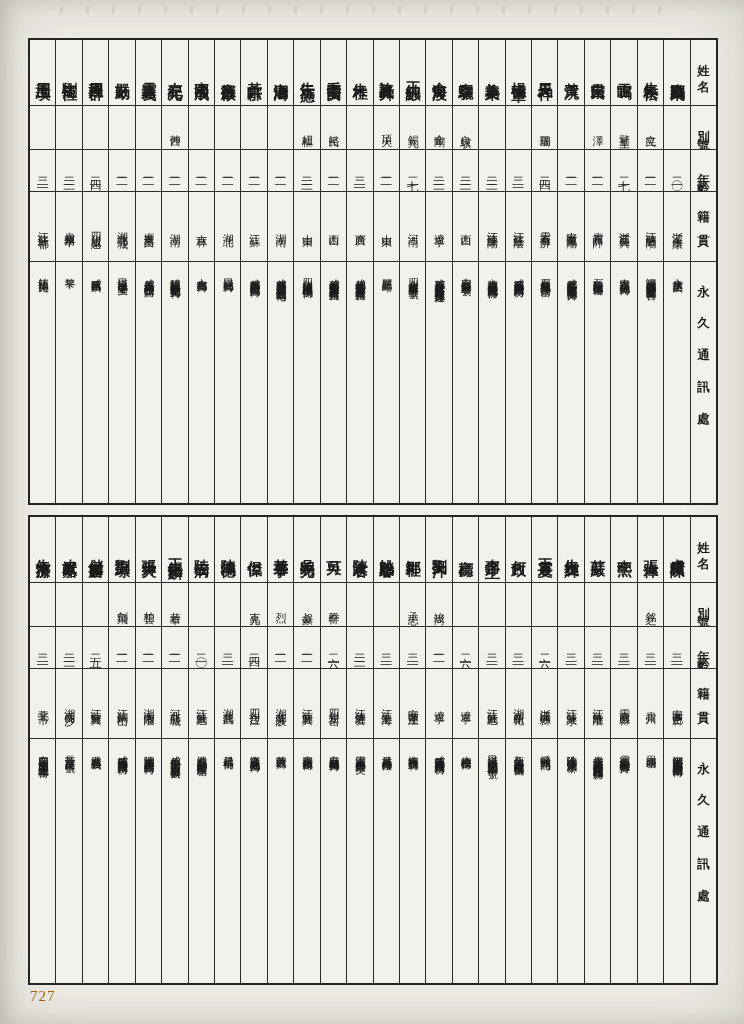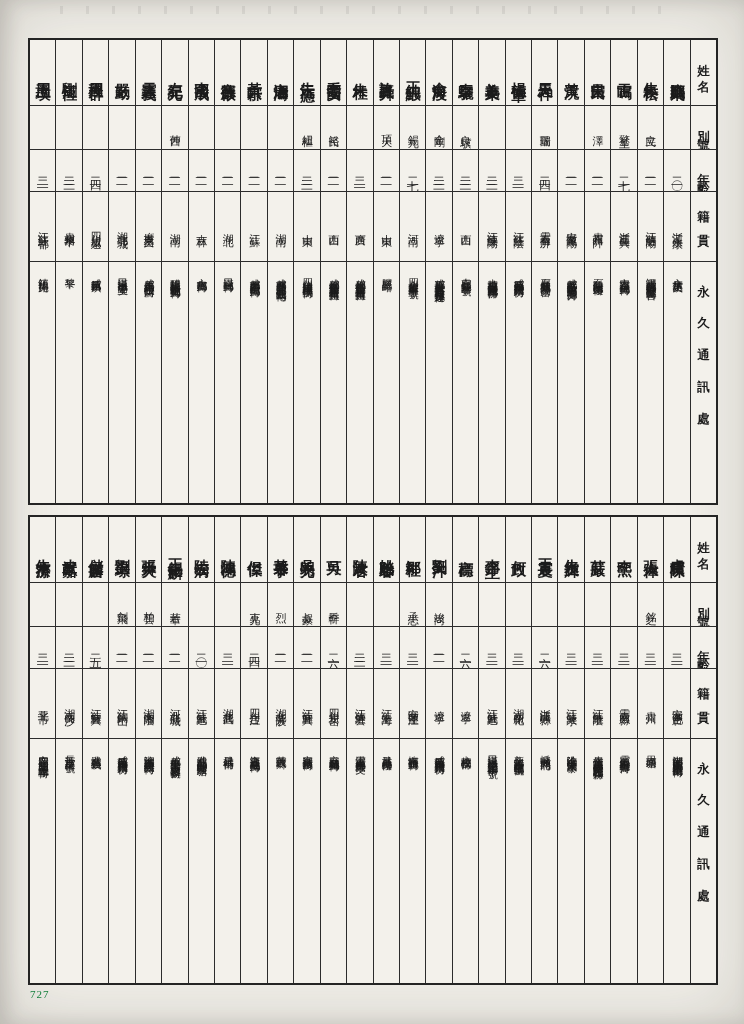--- a/index.html
+++ b/index.html
@@ -51,21 +51,21 @@
   .c-addr{flex:1;font-size:10.5px;letter-spacing:1px;justify-content:flex-start;padding-top:8px;}
   
   .h{font-weight:700;font-size:12.5px;}
   .h-name{letter-spacing:16px;padding-top:14px;justify-content:flex-start;}
   .h-alias{letter-spacing:8px;}
   .h-age{letter-spacing:8px;}
   .h-native{letter-spacing:24px;padding-top:8px;justify-content:flex-start;}
   .h-addr{letter-spacing:32px;padding-top:12px;justify-content:flex-start;font-size:12.5px;}
   .page-number{
     position:absolute;left:30px;top:988px;
-    font-size:11px;letter-spacing:1px;color:#15803d;
+    font-size:15px;letter-spacing:1px;color:#a16207;
   }
 </style>
 </head>
 <body>
 
 <div class="page">
   <div class="scan-artifact-top"></div>
 
   <div class="roster-table" id="table-top">
       <div class="col">

